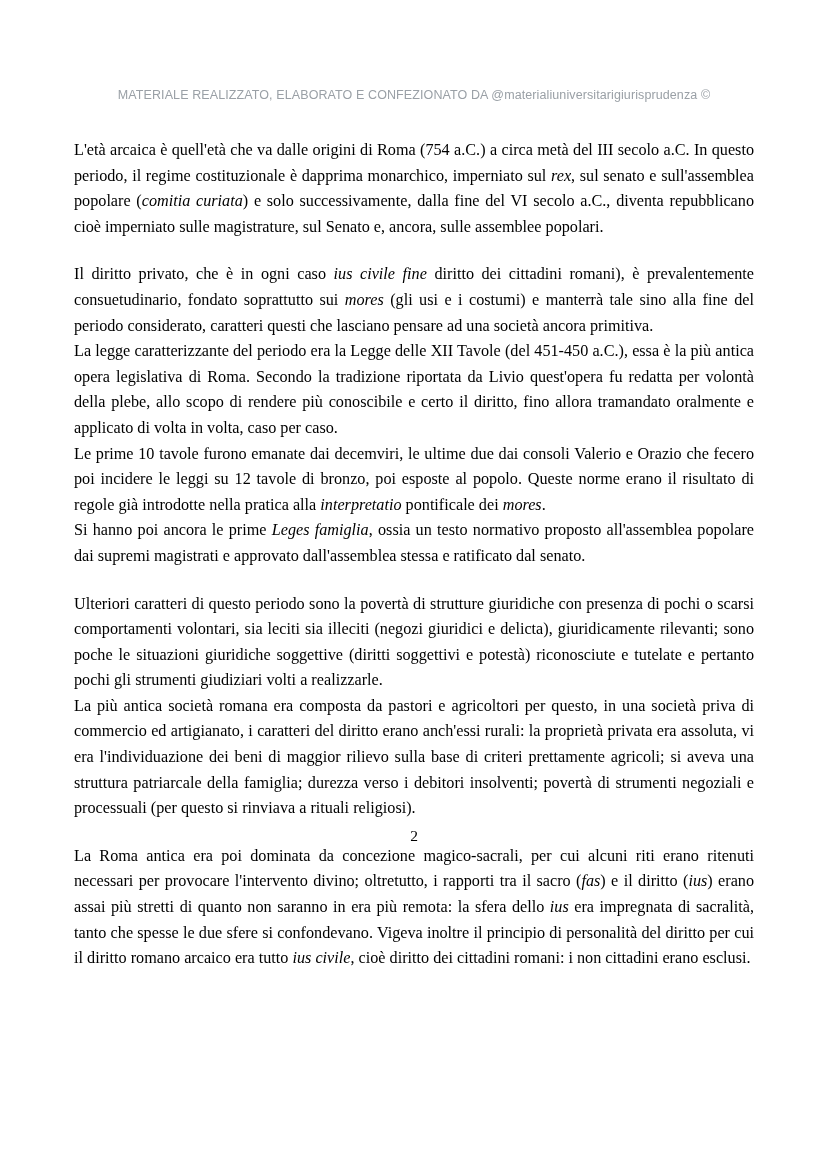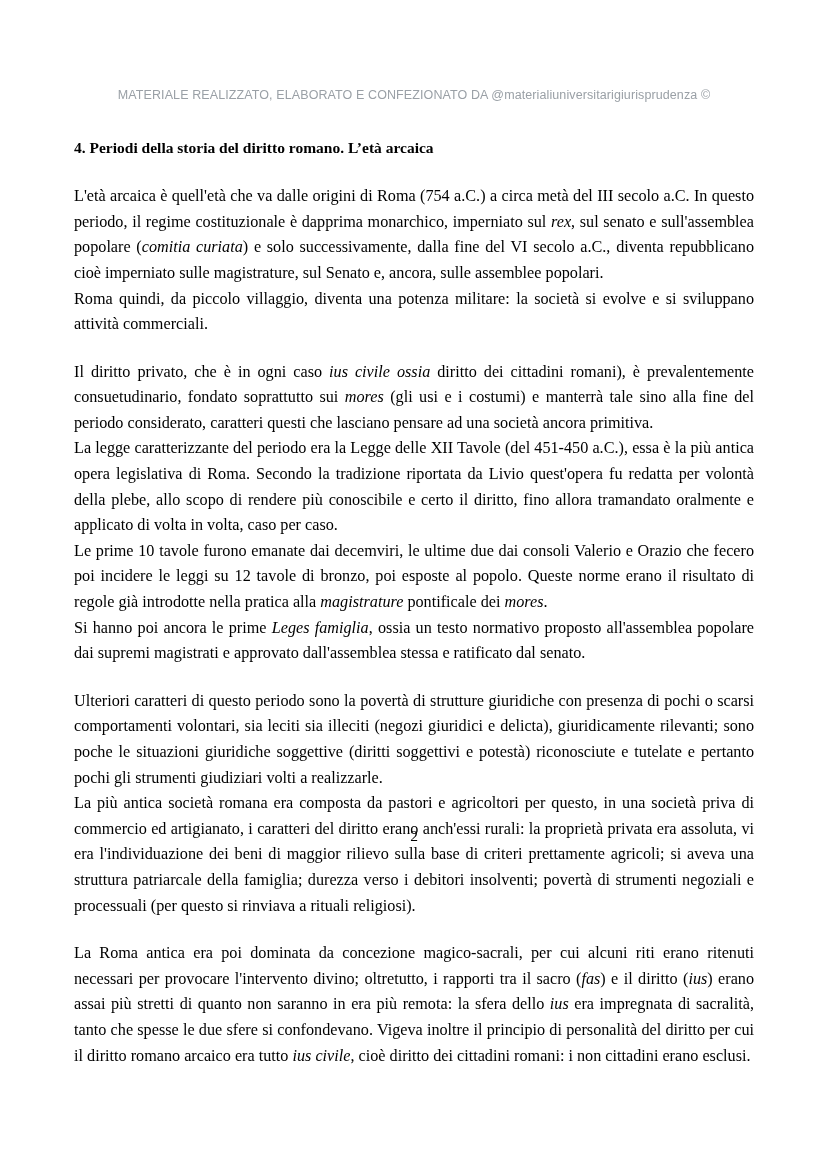--- a/index.html
+++ b/index.html
@@ -65,31 +65,29 @@
     font-family: "Liberation Serif", serif;
   }
 </style>
 </head>
 <body>
 
 <div class="page">
 
   <div class="watermark">MATERIALE REALIZZATO, ELABORATO E CONFEZIONATO DA @materialiuniversitarigiurisprudenza ©</div>
 
-  <h1 class="doc-title">4. Periodi della storia del diritto romano. L’età arcaica</h1>
 
   <div id="body-content">
       <div class="block">
         <p class="para">L'età arcaica è quell'età che va dalle origini di Roma (754 a.C.) a circa metà del III secolo a.C. In questo periodo, il regime costituzionale è dapprima monarchico, imperniato sul <em>rex</em>, sul senato e sull'assemblea popolare (<em>comitia curiata</em>) e solo successivamente, dalla fine del VI secolo a.C., diventa repubblicano cioè imperniato sulle magistrature, sul Senato e, ancora, sulle assemblee popolari.</p>
-        <p class="para">Roma quindi, da piccolo villaggio, diventa una potenza militare: la società si evolve e si sviluppano attività commerciali.</p>
       </div>
       <div class="block">
-        <p class="para">Il diritto privato, che è in ogni caso <em>ius civile ossia</em> diritto dei cittadini romani), è prevalentemente consuetudinario, fondato soprattutto sui <em>mores</em> (gli usi e i costumi) e manterrà tale sino alla fine del periodo considerato, caratteri questi che lasciano pensare ad una società ancora primitiva.</p>
+        <p class="para">Il diritto privato, che è in ogni caso <em>ius civile fine</em> diritto dei cittadini romani), è prevalentemente consuetudinario, fondato soprattutto sui <em>mores</em> (gli usi e i costumi) e manterrà tale sino alla fine del periodo considerato, caratteri questi che lasciano pensare ad una società ancora primitiva.</p>
         <p class="para">La legge caratterizzante del periodo era la Legge delle XII Tavole (del 451-450 a.C.), essa è la più antica opera legislativa di Roma. Secondo la tradizione riportata da Livio quest'opera fu redatta per volontà della plebe, allo scopo di rendere più conoscibile e certo il diritto, fino allora tramandato oralmente e applicato di volta in volta, caso per caso.</p>
-        <p class="para">Le prime 10 tavole furono emanate dai decemviri, le ultime due dai consoli Valerio e Orazio che fecero poi incidere le leggi su 12 tavole di bronzo, poi esposte al popolo. Queste norme erano il risultato di regole già introdotte nella pratica alla <em>magistrature</em> pontificale dei <em>mores</em>.</p>
+        <p class="para">Le prime 10 tavole furono emanate dai decemviri, le ultime due dai consoli Valerio e Orazio che fecero poi incidere le leggi su 12 tavole di bronzo, poi esposte al popolo. Queste norme erano il risultato di regole già introdotte nella pratica alla <em>interpretatio</em> pontificale dei <em>mores</em>.</p>
         <p class="para">Si hanno poi ancora le prime <em>Leges famiglia</em>, ossia un testo normativo proposto all'assemblea popolare dai supremi magistrati e approvato dall'assemblea stessa e ratificato dal senato.</p>
       </div>
       <div class="block">
         <p class="para">Ulteriori caratteri di questo periodo sono la povertà di strutture giuridiche con presenza di pochi o scarsi comportamenti volontari, sia leciti sia illeciti (negozi giuridici e delicta), giuridicamente rilevanti; sono poche le situazioni giuridiche soggettive (diritti soggettivi e potestà) riconosciute e tutelate e pertanto pochi gli strumenti giudiziari volti a realizzarle.</p>
         <p class="para">La più antica società romana era composta da pastori e agricoltori per questo, in una società priva di commercio ed artigianato, i caratteri del diritto erano anch'essi rurali: la proprietà privata era assoluta, vi era l'individuazione dei beni di maggior rilievo sulla base di criteri prettamente agricoli; si aveva una struttura patriarcale della famiglia; durezza verso i debitori insolventi; povertà di strumenti negoziali e processuali (per questo si rinviava a rituali religiosi).</p>
       </div>
       <div class="block">
         <p class="para">La Roma antica era poi dominata da concezione magico-sacrali, per cui alcuni riti erano ritenuti necessari per provocare l'intervento divino; oltretutto, i rapporti tra il sacro (<em>fas</em>) e il diritto (<em>ius</em>) erano assai più stretti di quanto non saranno in era più remota: la sfera dello <em>ius</em> era impregnata di sacralità, tanto che spesse le due sfere si confondevano. Vigeva inoltre il principio di personalità del diritto per cui il diritto romano arcaico era tutto <em>ius civile</em>, cioè diritto dei cittadini romani: i non cittadini erano esclusi.</p>
       </div>
     </div>

